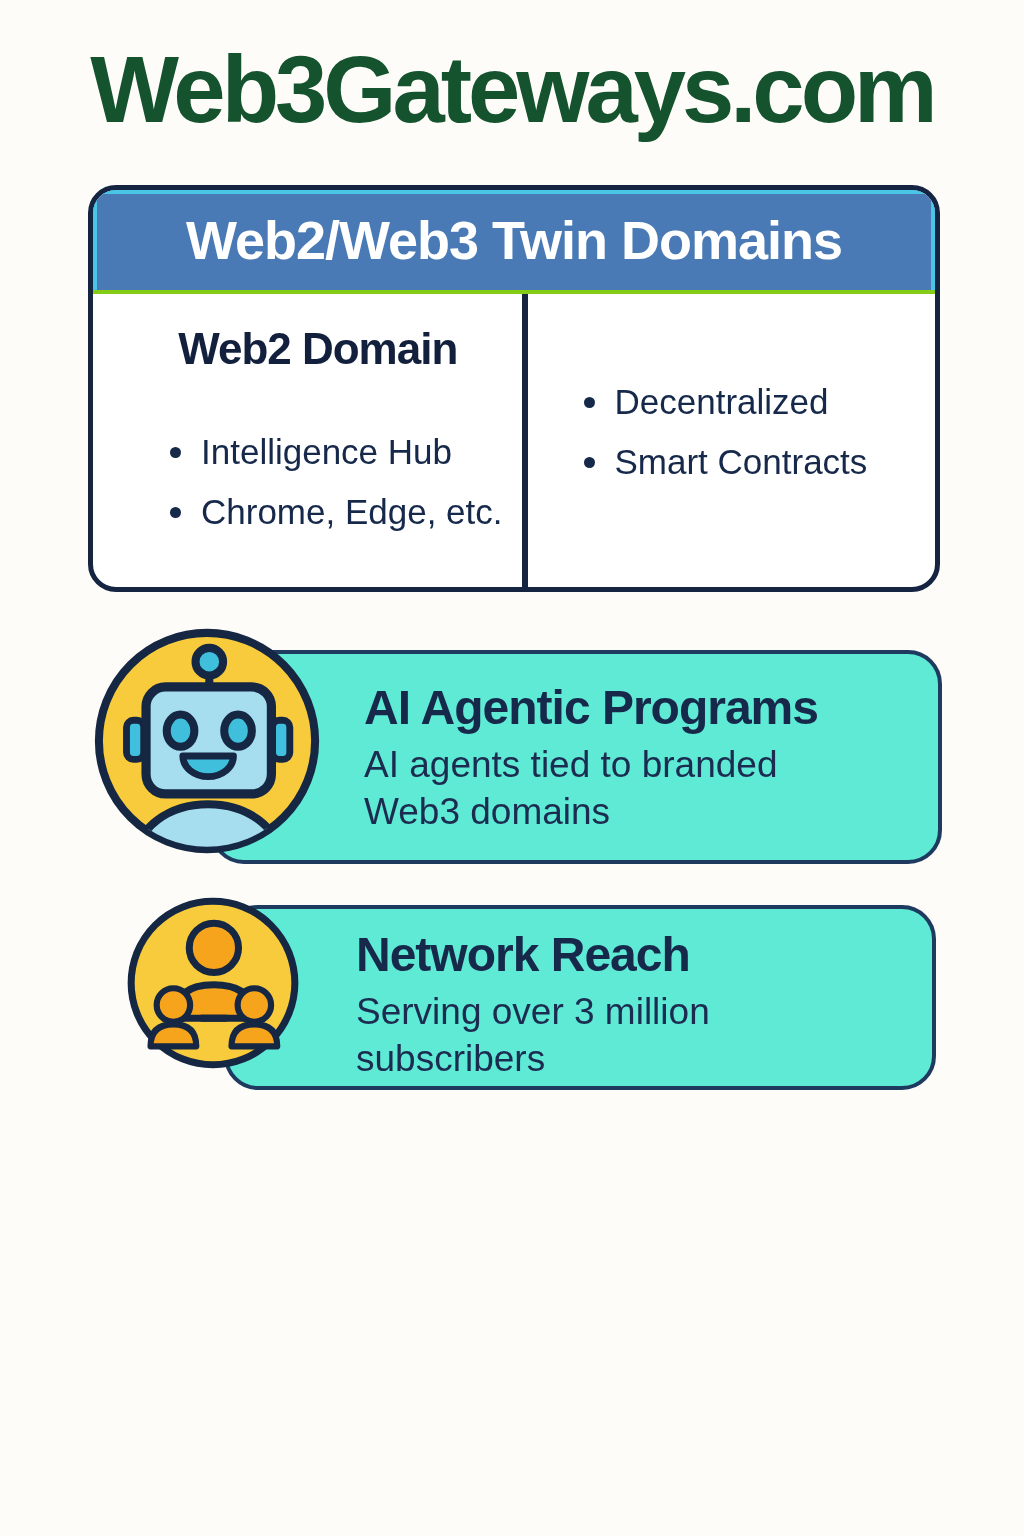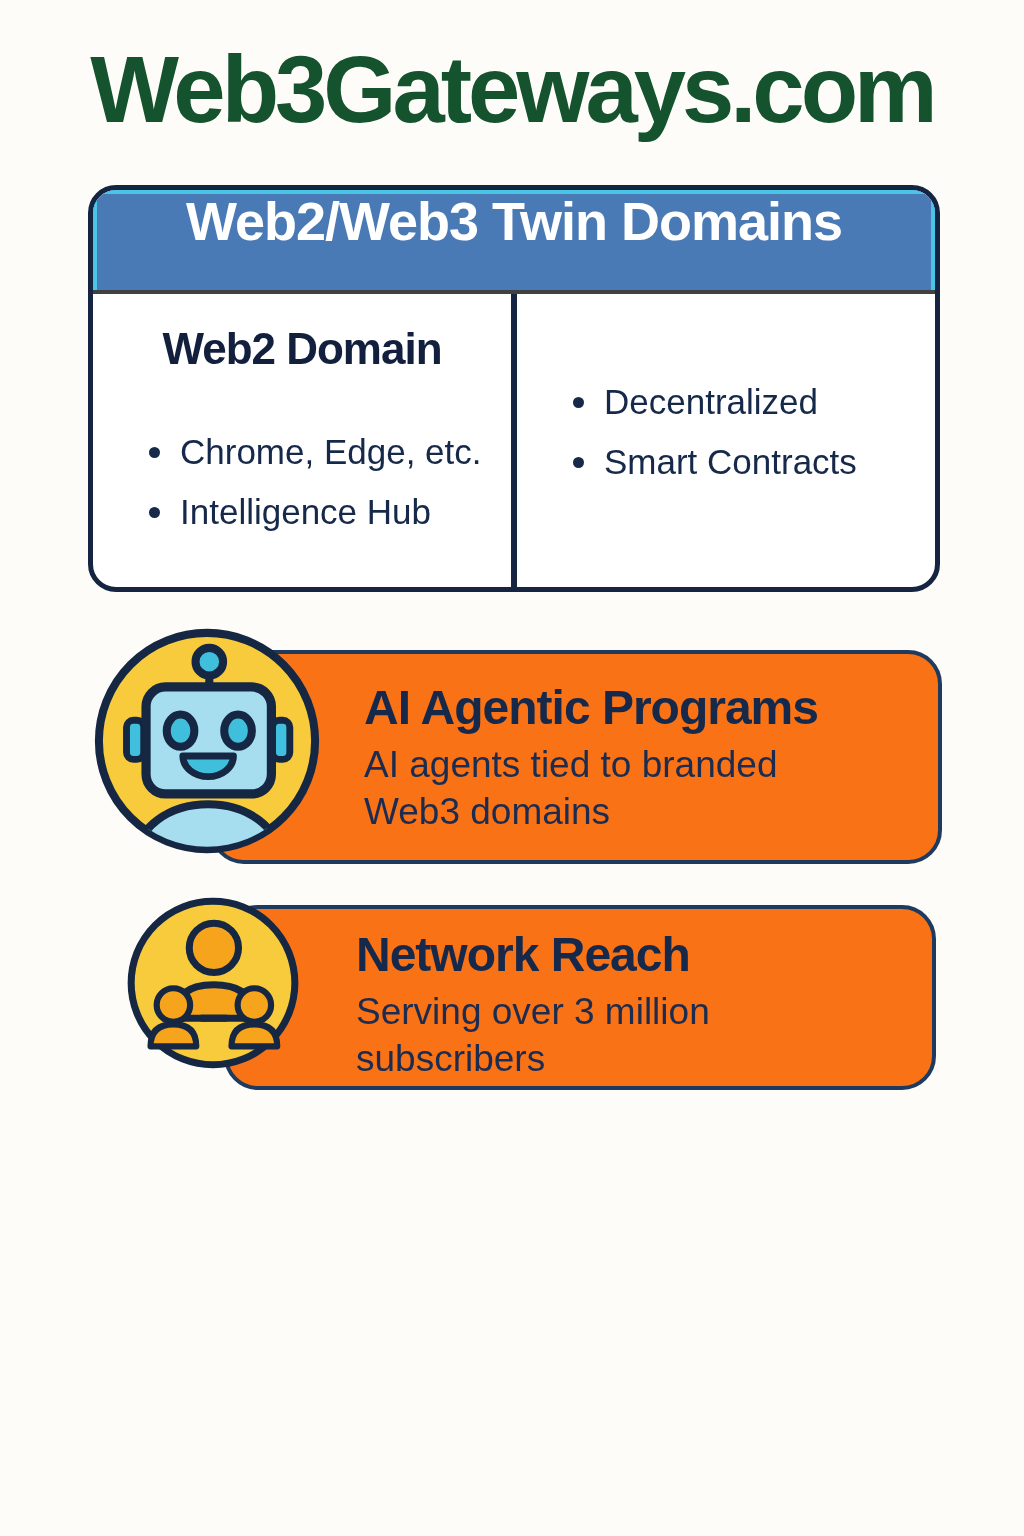--- a/index.html
+++ b/index.html
@@ -18,45 +18,45 @@
   }
 
   
   .domains-table {
     position:absolute; left:88px; top:185px; width:852px; height:407px;
     box-sizing:border-box; background:#FFFFFF;
     border:5px solid #152440; border-radius:28px; overflow:hidden;
   }
   .table-header {
     height:100px; background:#4A7AB5;
-    display:flex; justify-content:center;
+    display:flex; align-items:center; justify-content:center;
     color:#FFFFFF; font-size:54px; font-weight:bold; letter-spacing:-1px;
-    border-bottom:4px solid #404040;
+    border-bottom:4px solid #84cc16;
     box-shadow: inset 0 4px 0 #49C6E6, inset 4px 0 0 #49C6E6, inset -4px 0 0 #49C6E6;
   }
-  .table-body { display:flex; height:calc(100% - 104px); }
+  .table-body { display:flex; height:calc(100% - 104px);padding-left:21px; }
   .table-col { flex:1; box-sizing:border-box; padding-top:30px; }
   .col-title {
     margin:0; text-align:center;
     font-size:44px; font-weight:bold; color:#121F3D; letter-spacing:-1px;
   }
   .table-divider { width:6px; background:#152440; }
   .bullets { list-style:none; margin:58px 0 0; padding:0 6px 0 56px; }
   .bullets li {
     display:flex; align-items:center;
     font-size:35px; color:#16294A; margin-bottom:20px; white-space:nowrap;
   }
   .dot {
     width:11px; height:11px; border-radius:50%; background:#16294A;
     margin-right:20px; flex:none;
   }
 
   
   .feature-box {
-    position:absolute; box-sizing:border-box; background:#f97316;
+    position:absolute; box-sizing:border-box; background:#5eead4;
     border:4px solid #1E3A5F; border-radius:34px;
   }
   .feature-box h2 {
     margin:0; font-size:48px; font-weight:bold;
     color:#16294A; letter-spacing:-1px;
   }
   .feature-box p {
     margin:6px 0 0; font-size:37px; line-height:1.28; color:#1B2C50;
   }
   .box-ai { left:210px; top:650px; width:732px; height:214px; padding:26px 20px 0 150px; }
@@ -79,25 +79,25 @@
     <div class="table-header">
       <span>Web2/Web3 Twin Domains</span>
     </div>
     <div class="table-body">
 
       <div class="table-col">
         <h2 class="col-title">Web2 Domain</h2>
         <ul class="bullets">
           <li>
             <span class="dot"></span>
-            <span>Chrome, Edge, etc.</span>
+            <span>Intelligence Hub</span>
           </li>
           <li>
             <span class="dot"></span>
-            <span>Intelligence Hub</span>
+            <span>Chrome, Edge, etc.</span>
           </li>
         </ul>
       </div>
 
       <div class="table-divider"></div>
 
       <div class="table-col">
         <ul class="bullets">
           <li>
             <span class="dot"></span>

